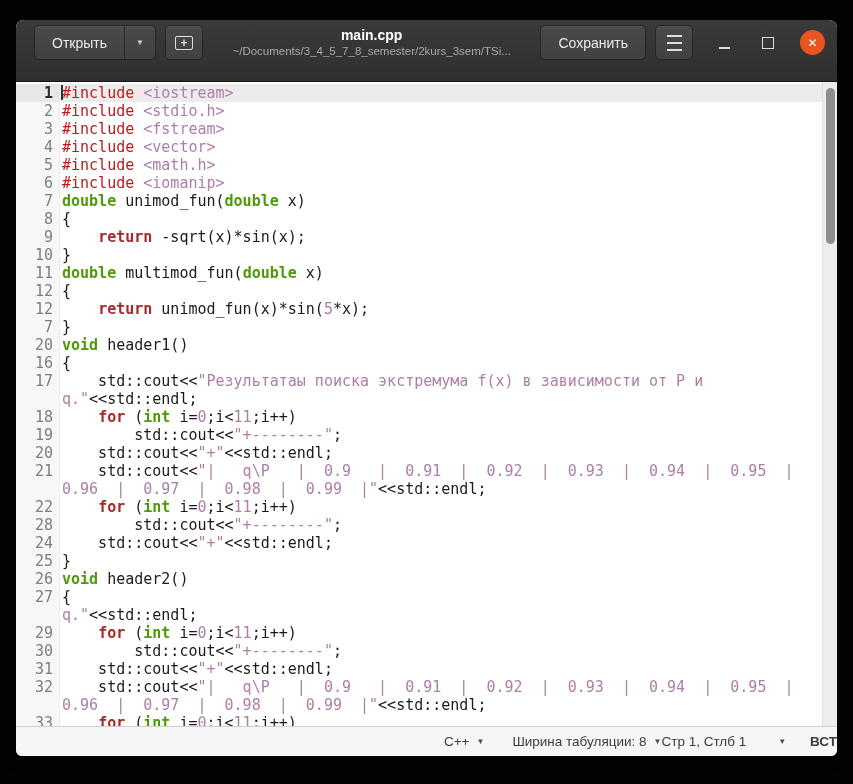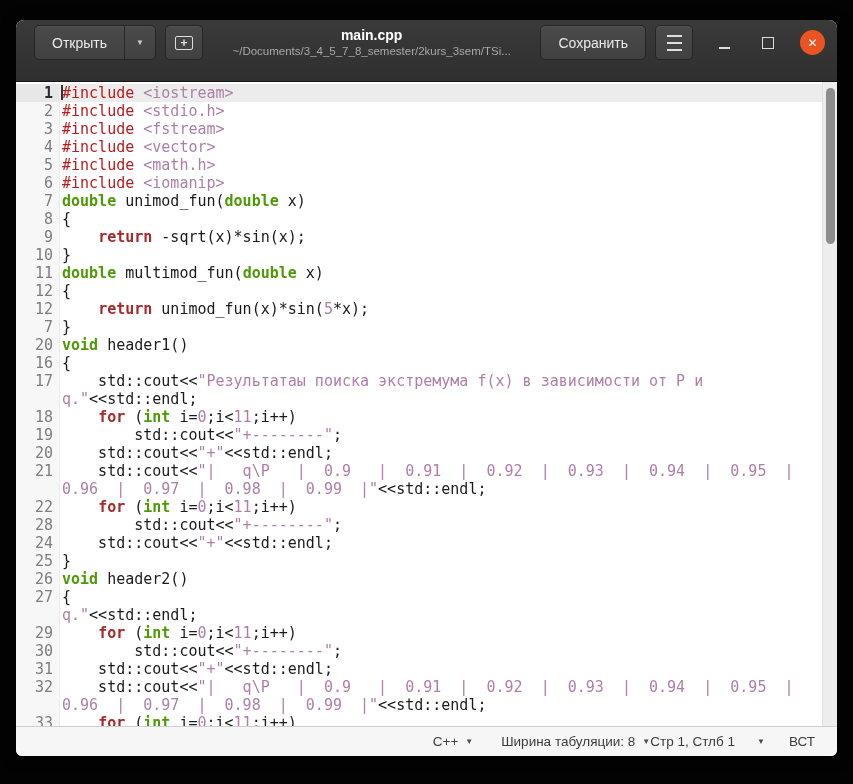--- a/index.html
+++ b/index.html
@@ -51,23 +51,23 @@
   .tk-kf{color:#a52a2a;font-weight:bold;}
   .scrollbar{position:absolute;top:0;right:0;bottom:0;width:14px;background:#ededed;border-left:1px solid #e0e0e0;}
   .thumb{position:absolute;right:2px;top:6px;width:9px;height:156px;border-radius:5px;background:#8d8d8d;}
   
   .statusbar{flex:0 0 29px;height:29px;background:#f6f6f6;border-top:1px solid #cfcfcf;
              display:flex;align-items:center;justify-content:flex-end;font-size:13.5px;color:#3c3c3c;}
   .sb-item{display:flex;align-items:center;gap:7px;}
   .sb-caret{font-size:8px;color:#4a4a4a;line-height:1;}
   .m-lang{margin-right:28px;}
   .m-tab{}
-  .m-pos{margin-right:22px;}
+  .m-pos{margin-right:32px;}
   .m-caret{margin-right:24px;}
-  .m-ins{margin-right:22px;}
+  .m-ins{font-weight:bold;}
 </style>
 </head>
 <body>
 
 <div class="window">
 
   <div class="titlebar">
     <div class="tbtn" style="padding:0;">
       <span class="seg">Открыть</span>
       <span class="seg arrow">

